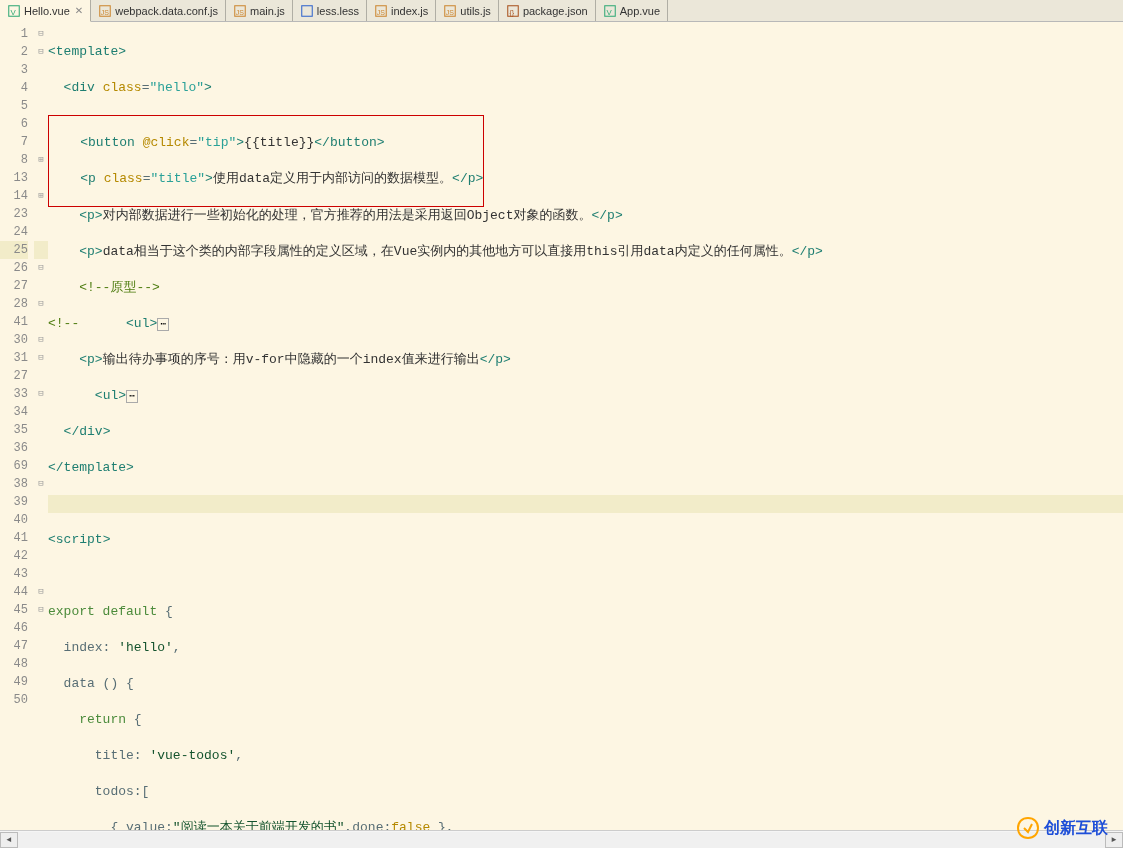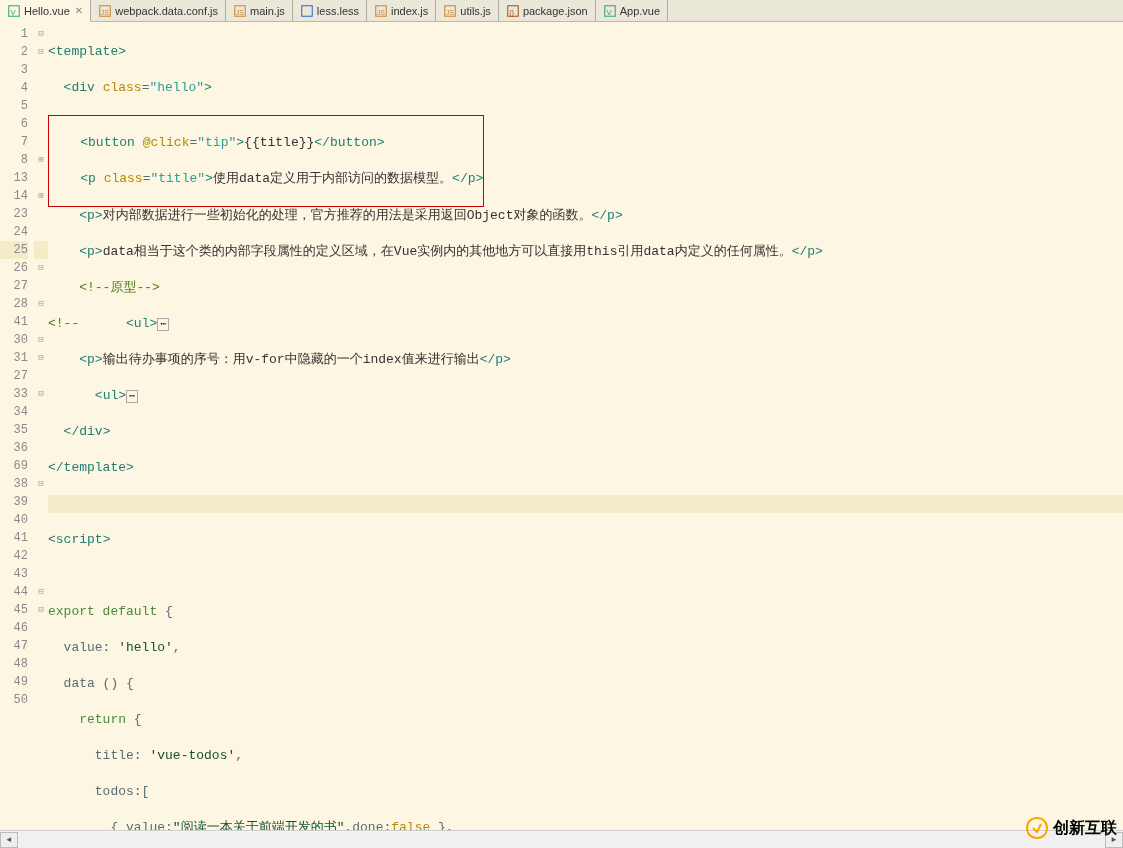--- a/index.html
+++ b/index.html
@@ -18,21 +18,21 @@
 .tag{color:#1e7e71}
 .attr{color:#b58900}
 .val{color:#2aa198}
 .kw{color:#4b8b3b}
 .str{color:#14532d}
 .bool{color:#b58900}
 .cmt{color:#4d7c0f}
 .txt{color:#333}
 .plain{color:#586e75}
 .redbox{border:1px solid #cc0000}
-.watermark{position:absolute;bottom:8px;right:6px;font-family:Arial,sans-serif;font-weight:bold;font-size:16px;color:#000000;display:flex;align-items:center;gap:4px}
+.watermark{position:absolute;bottom:8px;right:15px;font-family:Arial,sans-serif;font-weight:bold;font-size:16px;color:#1d4ed8;display:flex;align-items:center;gap:4px}
 .watermark svg{width:24px;height:24px}
 .scrollbar-h{position:absolute;bottom:0;left:0;right:0;height:18px;background:#f5f5f5;border-top:1px solid #ccc;display:flex;align-items:center}
 .sb-btn{width:18px;height:16px;background:#eee;border:1px solid #bbb;display:flex;align-items:center;justify-content:center;font-size:8px;color:#555}
 .sb-track{flex:1;height:16px;background:#f0f0f0}
 </style>
 </head>
 <body>
 
 <div class="tabs">
   <div class="tab active">
@@ -202,21 +202,21 @@
 <div class="ln"><span>    </span><span class="cmt">&lt;!--原型--&gt;</span></div>
 <div class="ln"><span class="cmt">&lt;!--      </span><span class="tag">&lt;</span><span class="tag">ul</span><span class="tag">&gt;</span><span style="border:1px solid #aaa;font-size:10px;padding:0 2px">⋯</span></div>
 <div class="ln"><span>    </span><span class="tag">&lt;</span><span class="tag">p</span><span class="tag">&gt;</span><span class="txt">输出待办事项的序号：用v-for中隐藏的一个index值来进行输出</span><span class="tag">&lt;/</span><span class="tag">p</span><span class="tag">&gt;</span></div>
 <div class="ln"><span>      </span><span class="tag">&lt;</span><span class="tag">ul</span><span class="tag">&gt;</span><span style="border:1px solid #aaa;font-size:10px;padding:0 2px">⋯</span></div>
 <div class="ln"><span>  </span><span class="tag">&lt;/</span><span class="tag">div</span><span class="tag">&gt;</span></div>
 <div class="ln"><span class="tag">&lt;/</span><span class="tag">template</span><span class="tag">&gt;</span></div>
 <div class="ln hl"><span></span></div>
 <div class="ln"><span class="tag">&lt;</span><span class="tag">script</span><span class="tag">&gt;</span></div>
 <div class="ln"></div>
 <div class="ln"><span class="kw">export</span><span class="kw"> default</span><span class="plain"> {</span></div>
-<div class="ln"><span>  </span><span class="plain">value: </span><span class="str">'hello'</span><span class="plain">,</span></div>
+<div class="ln"><span>  </span><span class="plain">index: </span><span class="str">'hello'</span><span class="plain">,</span></div>
 <div class="ln"><span>  </span><span class="plain">data () {</span></div>
 <div class="ln"><span>    </span><span class="kw">return</span><span class="plain"> {</span></div>
 <div class="ln"><span>      </span><span class="plain">title: </span><span class="str">'vue-todos'</span><span class="plain">,</span></div>
 <div class="ln"><span>      </span><span class="plain">todos:[</span></div>
 <div class="ln"><span>        </span><span class="plain">{ value:</span><span class="str">"阅读一本关于前端开发的书"</span><span class="plain">,done:</span><span class="bool">false</span><span class="plain"> },</span></div>
 
 
 
 
 

